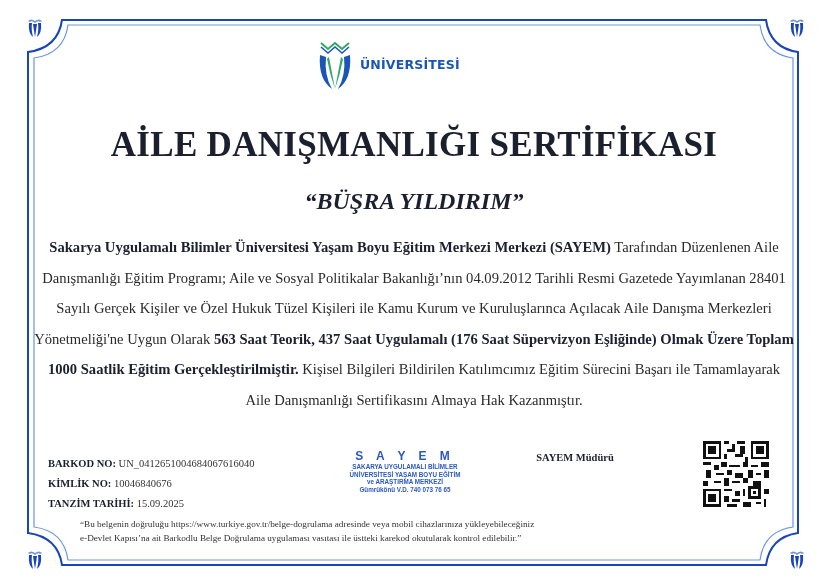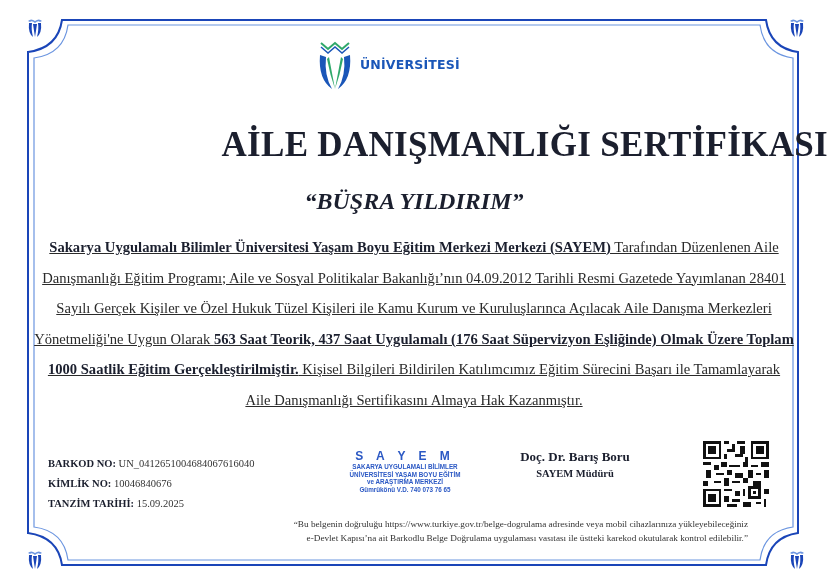--- a/index.html
+++ b/index.html
@@ -5,34 +5,34 @@
   html, body { margin:0; padding:0; background:#fff; }
   body { width:828px; height:585px; position:relative; overflow:hidden; font-family:"Liberation Serif", "DejaVu Serif", serif; color:#1b1f2e; }
   .frame { position:absolute; left:0; top:0; width:828px; height:585px; }
   .corner-mark { position:absolute; width:16px; height:22px; }
   .logo { position:absolute; left:318px; top:37px; width:200px; height:56px; display:flex; align-items:center; }
   .logo svg { flex:0 0 auto; }
   .logo-text { margin-left:8px; font-family:"DejaVu Sans", "Liberation Sans", sans-serif; font-weight:bold; color:#1a56b8; line-height:14px; }
   .logo-text .l1 { font-size:12.5px; font-weight:normal; letter-spacing:0.3px; }
   .logo-text .l2 { font-size:12.5px; letter-spacing:0.2px; }
   .logo-text .l3 { font-size:12.5px; letter-spacing:0.2px; }
-  .title { position:absolute; left:0; width:828px; top:125px; text-align:right; font-size:35px; font-weight:bold; color:#1b1f2e; letter-spacing:0.3px; }
+  .title { position:absolute; left:0; width:828px; top:125px; text-align:center; font-size:35px; font-weight:bold; color:#1b1f2e; letter-spacing:0.3px; }
   .name { position:absolute; left:0; width:828px; top:188px; text-align:center; font-size:24px; font-weight:bold; color:#1b1f2e;font-style:italic; }
-  .body-text { position:absolute; left:34px; width:760px; top:232px; text-align:center; font-size:14.6px; line-height:30.6px; color:#2a2a2a;text-decoration:underline; }
+  .body-text { position:absolute; left:34px; width:760px; top:232px; text-align:center; font-size:14.6px; line-height:30.6px; color:#2a2a2a; }
   .body-text b { color:#1b1f2e; }
   .meta { position:absolute; left:48px; top:454px; font-size:10.5px; line-height:20px; color:#333; }
   .meta b { color:#1b1f2e; }
   .stamp { position:absolute; left:330px; top:449px; width:150px; text-align:center; font-family:Liberation Sans, sans-serif; color:#2b58c4; font-weight:bold; }
   .stamp .s1 { font-size:12px; letter-spacing:5px; line-height:14px; }
   .stamp .s2 { font-size:6.3px; line-height:7.5px; }
   .signer { position:absolute; left:500px; top:449px; width:150px; text-align:center; font-weight:bold; color:#1b1f2e; }
   .signer .n { font-size:13px; line-height:16px; }
   .signer .r { font-size:10.5px; line-height:18px; }
   .qr { position:absolute; left:703px; top:441px; width:66px; height:66px; }
-  .footer { position:absolute; left:80px; width:668px; top:517px; text-align:right; font-size:9.2px; line-height:14px; color:#333; }
+  .footer { position:absolute; left:80px; width:668px; top:517px; text-align:left; font-size:9.2px; line-height:14px; color:#333; }
 </style>
 </head>
 <body>
 
 <svg class="frame" viewBox="0 0 828 585" xmlns="http://www.w3.org/2000/svg">
 
   <path d="M62 20 L766 20 Q770 48 798 52 L798 533 Q770 537 766 565 L62 565 Q58 537 28 533 L28 52 Q58 48 62 20 Z" fill="none" stroke="#1a45b8" stroke-width="2"></path>
 
   <path d="M68 25 L760 25 Q764 54 793 58 L793 527 Q764 531 760 560 L68 560 Q64 531 34 527 L34 58 Q64 54 68 25 Z" fill="none" stroke="#6b95e0" stroke-width="1.2"></path>
 </svg>
@@ -83,21 +83,20 @@
 
 <div class="stamp">
   <div class="s1">S A Y E M</div>
   <div class="s2">SAKARYA UYGULAMALI BİLİMLER</div>
   <div class="s2">ÜNİVERSİTESİ YAŞAM BOYU EĞİTİM</div>
   <div class="s2">ve ARAŞTIRMA MERKEZİ</div>
   <div class="s2">Gümrükönü V.D. 740 073 76 65</div>
 </div>
 
 <div class="signer">
-  <div class="n">Doç. Dr. Barış Boru</div>
   <div class="r">SAYEM Müdürü</div>
 </div>
 
 <svg class="qr" viewBox="0 0 25 25" shape-rendering="crispEdges">
   <rect width="25" height="25" fill="#fff"></rect>
   <g fill="#111">
     <rect x="0" y="0" width="7" height="7"></rect>
       <rect x="1" y="1" width="5" height="5" fill="#fff"></rect>
       <rect x="2" y="2" width="3" height="3"></rect>
     <rect x="18" y="0" width="7" height="7"></rect>

